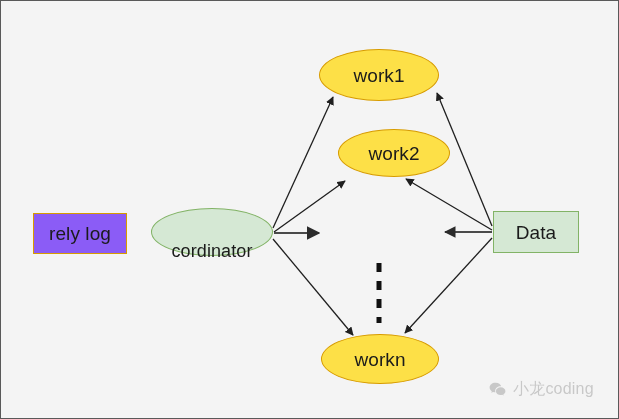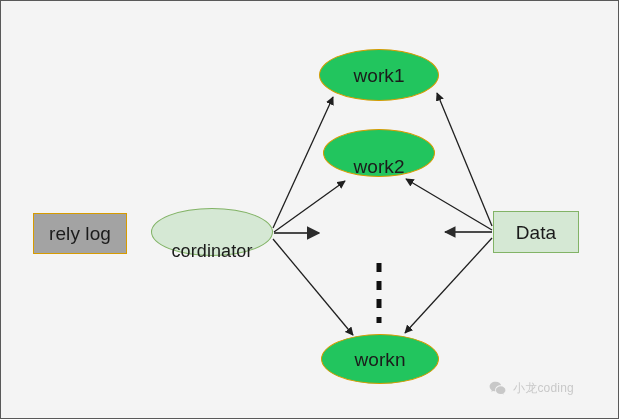--- a/index.html
+++ b/index.html
@@ -29,29 +29,29 @@
     display: flex;
     align-items: center;
     justify-content: center;
     box-sizing: border-box;
     color: #1b1b1b;
     white-space: nowrap;
     z-index: 3;
   }
   .node-ellipse {
     border-radius: 50%;
-    background: #22c55e;
+    background: #fde047;
     border: 1.6px solid #d79b00;
   }
   .node-ellipse.green {
     background: #d5e8d4;
     border-color: #82b366;
   }
   .node-rect {
-    background: #a3a3a3;
+    background: #8b5cf6;
     border: 1.6px solid #d79b00;
   }
   .node-rect.green {
     background: #d5e8d4;
     border-color: #82b366;
   }
   .label {
     font-size: 19px;
     letter-spacing: 0.1px;
     line-height: 1;
@@ -62,21 +62,21 @@
   }
   #watermark {
     position: absolute;
     display: flex;
     align-items: center;
     gap: 6px;
     opacity: 0.42;
     z-index: 5;
   }
   .wm-text {
-    font-size: 12px;
+    font-size: 16px;
     color: #8d8d8d;
     letter-spacing: 0.2px;
   }
   .wm-icon {
     width: 19px;
     height: 19px;
     display: block;
   }
 </style>
 </head>
@@ -112,21 +112,21 @@
   </div>
 
   <div class="node node-ellipse green" style="left:150px; top:207px; width:122px; height:48px;">
     <span class="label small">cordinator</span>
   </div>
 
   <div class="node node-ellipse" style="left:318px; top:48px; width:120px; height:52px;">
     <span class="label">work1</span>
   </div>
 
-  <div class="node node-ellipse" style="left:322px; top:128px; width:112px; height:48px;align-items:flex-end;">
+  <div class="node node-ellipse" style="left:337px; top:128px; width:112px; height:48px;">
     <span class="label">work2</span>
   </div>
 
 
   <div class="node node-ellipse" style="left:320px; top:333px; width:118px; height:50px;">
     <span class="label">workn</span>
   </div>
 
   <div class="node node-rect green" style="left:492px; top:210px; width:86px; height:42px;">
     <span class="label">Data</span>

